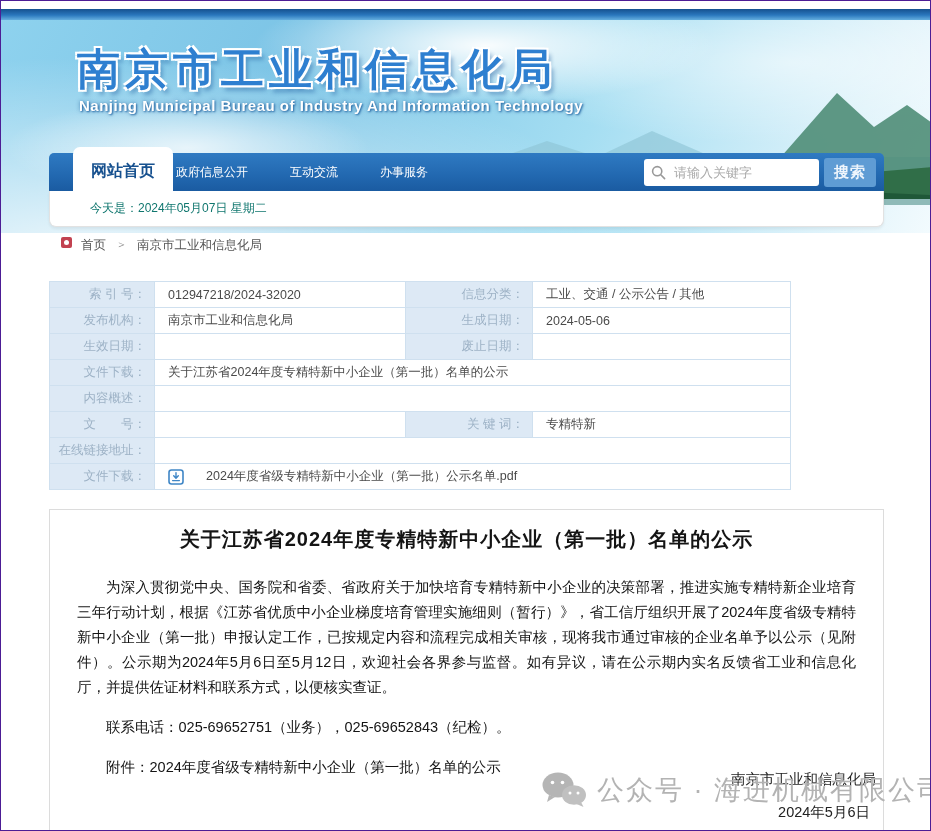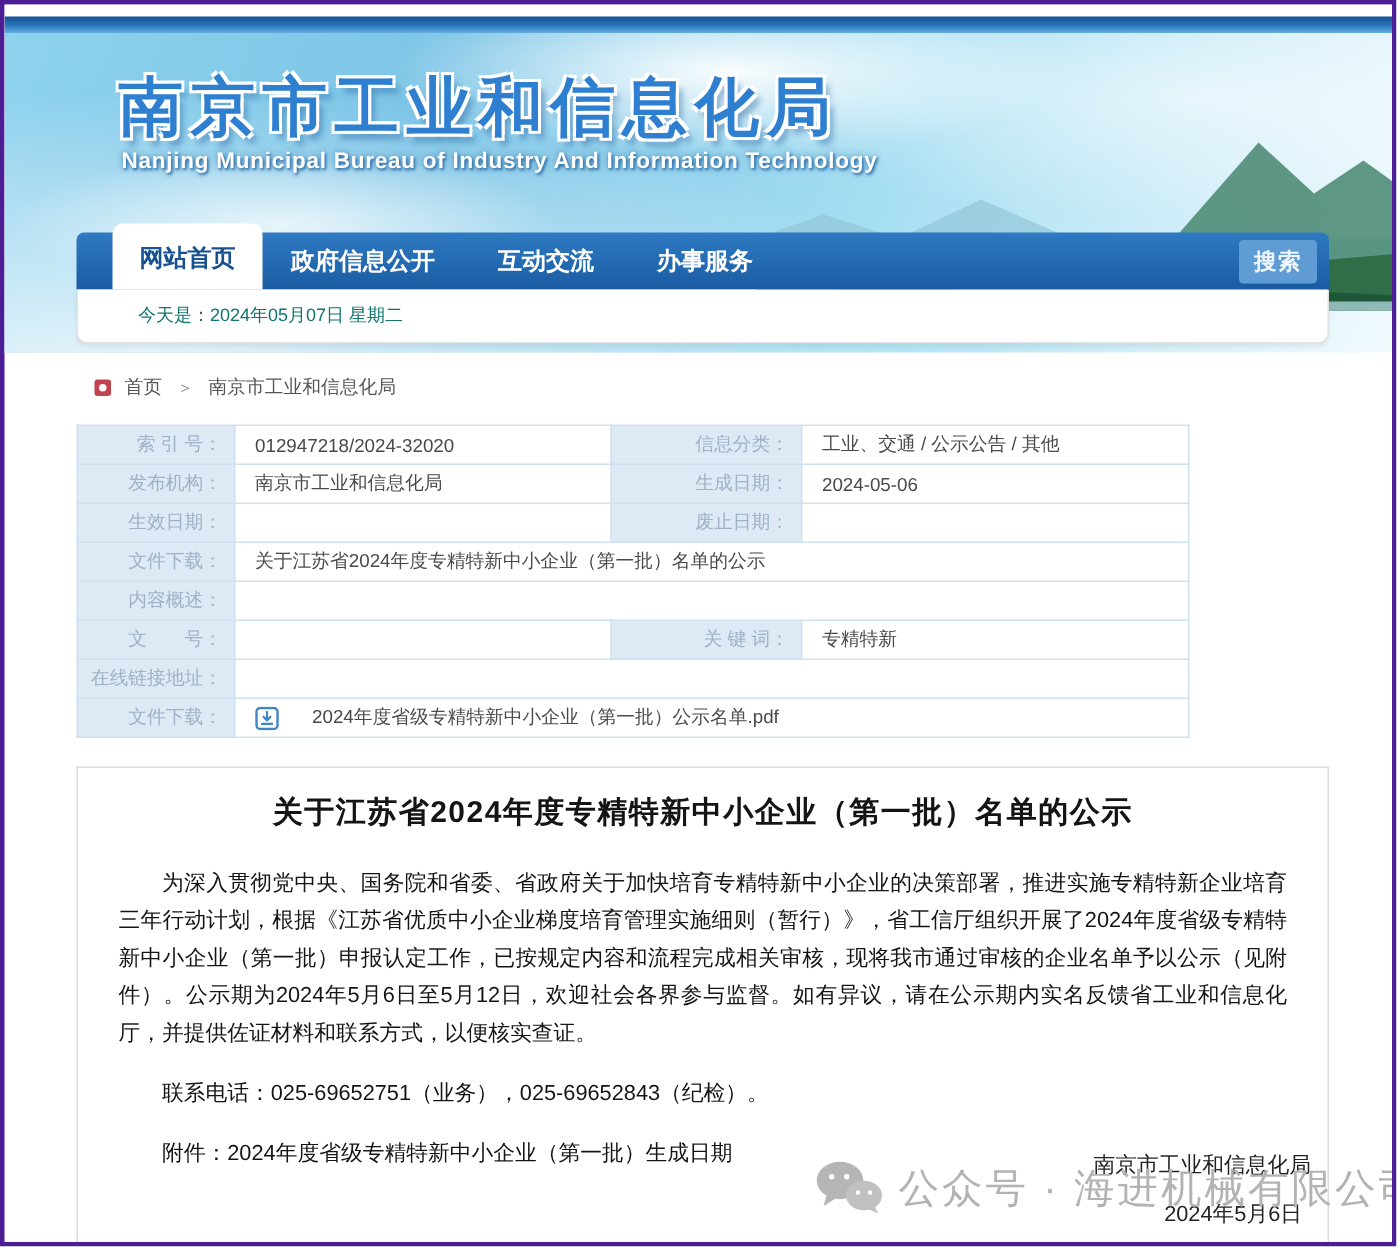--- a/index.html
+++ b/index.html
@@ -1,18 +1,18 @@
 <!DOCTYPE html>
 <html><head>
 <meta charset="utf-8">
 <style>
   * { margin:0; padding:0; box-sizing:border-box; }
   body { background:#ffffff; font-family:"Liberation Sans", sans-serif; }
   .page { position:relative; width:931px; height:831px; background:#fff; overflow:hidden;
-          border:3px solid #4c1d95; }
+          border:1px solid #4c1d95; }
 
   
   .banner { position:absolute; left:0; top:0; width:931px; height:232px; background:#fff; }
   .banner-strip { position:absolute; left:0; top:8px; width:100%; height:11px;
     background:linear-gradient(180deg,#15518f 0%, #2a77bd 55%, #64aede 100%); }
   .banner-sky { position:absolute; left:0; top:19px; width:100%; height:213px;
     background:
       radial-gradient(ellipse 320px 80px at 52% 12%, rgba(255,255,255,.95), rgba(255,255,255,0) 72%),
       radial-gradient(ellipse 260px 70px at 20% 60%, rgba(255,255,255,.7), rgba(255,255,255,0) 70%),
       radial-gradient(ellipse 420px 110px at 85% 20%, rgba(255,255,255,.55), rgba(255,255,255,0) 75%),
@@ -26,40 +26,40 @@
   .banner-sub { position:absolute; left:78px; top:96px; font-size:15px; font-weight:bold; color:#ffffff;
     letter-spacing:.5px; text-shadow:1px 1px 2px #2a6ca8, 0 0 4px rgba(30,90,150,.6); }
 
   
   .navbar { position:absolute; left:48px; top:152px; width:835px; height:38px;
     background:linear-gradient(180deg,#2f7ac2 0%, #2268b0 60%, #1a5ba1 100%);
     border-radius:5px 5px 0 0; display:flex; align-items:center;padding-left:16px; }
   .tab-active { position:absolute; left:24px; top:-6px; width:100px; height:44px;
     background:#ffffff; border-radius:7px 7px 0 0; text-align:center; line-height:48px;
     font-size:16px; font-weight:bold; color:#17518f; cursor:pointer; }
-  .tab { font-size:16px; font-weight:bold; color:#ffffff; padding:0 21px; cursor:pointer; white-space:nowrap; }
+  .tab { font-size:12px; font-weight:normal; color:#ffffff; padding:0 21px; cursor:pointer; white-space:nowrap; }
   .tab:first-of-type { margin-left:150px; }
   .nav-search { margin-left:auto; margin-right:8px; display:flex; align-items:center; }
   .search-box { position:relative; width:175px; height:27px; background:#fff; border-radius:3px; }
   .search-box svg { position:absolute; left:7px; top:6px; }
   .search-input { width:100%; height:100%; border:none; outline:none; background:transparent;
     padding-left:30px; font-size:13px; color:#444; font-family:"Liberation Sans", sans-serif; }
   .search-input::placeholder { color:#aaaaaa; }
   .search-btn { width:52px; height:29px; margin-left:5px; background:#5f9cd4; color:#eef5fc;
     border:none; border-radius:3px; font-size:15px; font-weight:bold; cursor:pointer;
     font-family:"Liberation Sans", sans-serif; letter-spacing:1px; }
 
   
   .datebar { position:absolute; left:48px; top:190px; width:835px; height:36px; background:#ffffff;
     border:1px solid #e2e2e2; border-top:none; border-radius:0 0 7px 7px;
     line-height:35px; padding-left:40px; font-size:12px; color:#0f766e;
     box-shadow:0 2px 3px rgba(0,0,0,.06); }
 
   
-  .breadcrumb { position:absolute; left:60px; top:247px; display:flex; align-items:center;
+  .breadcrumb { position:absolute; left:60px; top:236px; display:flex; align-items:flex-start;
     font-size:12.5px; color:#555; }
   .bc-icon { width:11px; height:11px; background:#c24250; border-radius:2px; margin-right:9px;
     position:relative; }
   .bc-icon::after { content:""; position:absolute; left:3px; top:3px; width:5px; height:5px;
     background:#fff; border-radius:50%; }
   .bc-link { cursor:pointer; }
   .bc-sep { margin:0 10px; color:#888; font-size:11px; }
 
   
   .info-table { position:absolute; left:48px; top:280px; width:742px; border-collapse:collapse; }
@@ -117,20 +117,27 @@
     <div class="banner-sub">Nanjing Municipal Bureau of Industry And Information Technology</div>
   </div>
 
   <div class="navbar">
     <div class="tab-active">网站首页</div>
     <div class="tab">机构信息</div>
     <div class="tab">政府信息公开</div>
     <div class="tab">互动交流</div>
     <div class="tab">办事服务</div>
     <div class="nav-search">
+      <div class="search-box">
+        <svg width="15" height="15" viewBox="0 0 15 15">
+          <circle cx="6.2" cy="6.2" r="4.6" fill="none" stroke="#999" stroke-width="1.6"></circle>
+          <line x1="9.8" y1="9.8" x2="13.6" y2="13.6" stroke="#999" stroke-width="1.6" stroke-linecap="round"></line>
+        </svg>
+        <input class="search-input" type="text" placeholder="请输入关键字" style="">
+      </div>
       <button class="search-btn">搜索</button>
     </div>
   </div>
 
   <div class="datebar">今天是：2024年05月07日 星期二</div>
 
   <div class="breadcrumb">
     <span class="bc-icon"></span>
     <span class="bc-link">首页</span>
     <span class="bc-sep">＞</span>
@@ -196,21 +203,21 @@
       </td>
     </tr>
   </tbody>
     </table>
 
   <div class="content-box">
     <div class="doc-title">关于江苏省2024年度专精特新中小企业（第一批）名单的公示</div>
     <div class="doc-body">
       <p>为深入贯彻党中央、国务院和省委、省政府关于加快培育专精特新中小企业的决策部署，推进实施专精特新企业培育三年行动计划，根据《江苏省优质中小企业梯度培育管理实施细则（暂行）》，省工信厅组织开展了2024年度省级专精特新中小企业（第一批）申报认定工作，已按规定内容和流程完成相关审核，现将我市通过审核的企业名单予以公示（见附件）。公示期为2024年5月6日至5月12日，欢迎社会各界参与监督。如有异议，请在公示期内实名反馈省工业和信息化厅，并提供佐证材料和联系方式，以便核实查证。</p>
       <p class="doc-p2">联系电话：025-69652751（业务），025-69652843（纪检）。</p>
-      <p class="doc-p3">附件：2024年度省级专精特新中小企业（第一批）生成日期</p>
+      <p class="doc-p3">附件：2024年度省级专精特新中小企业（第一批）名单的公示</p>
     </div>
   </div>
 
   <div class="footer-sign">
     <span class="org">南京市工业和信息化局</span>
     <span class="date">2024年5月6日</span>
   </div>
 
   <div class="watermark">
     <svg width="46" height="38" viewBox="0 0 46 38">

